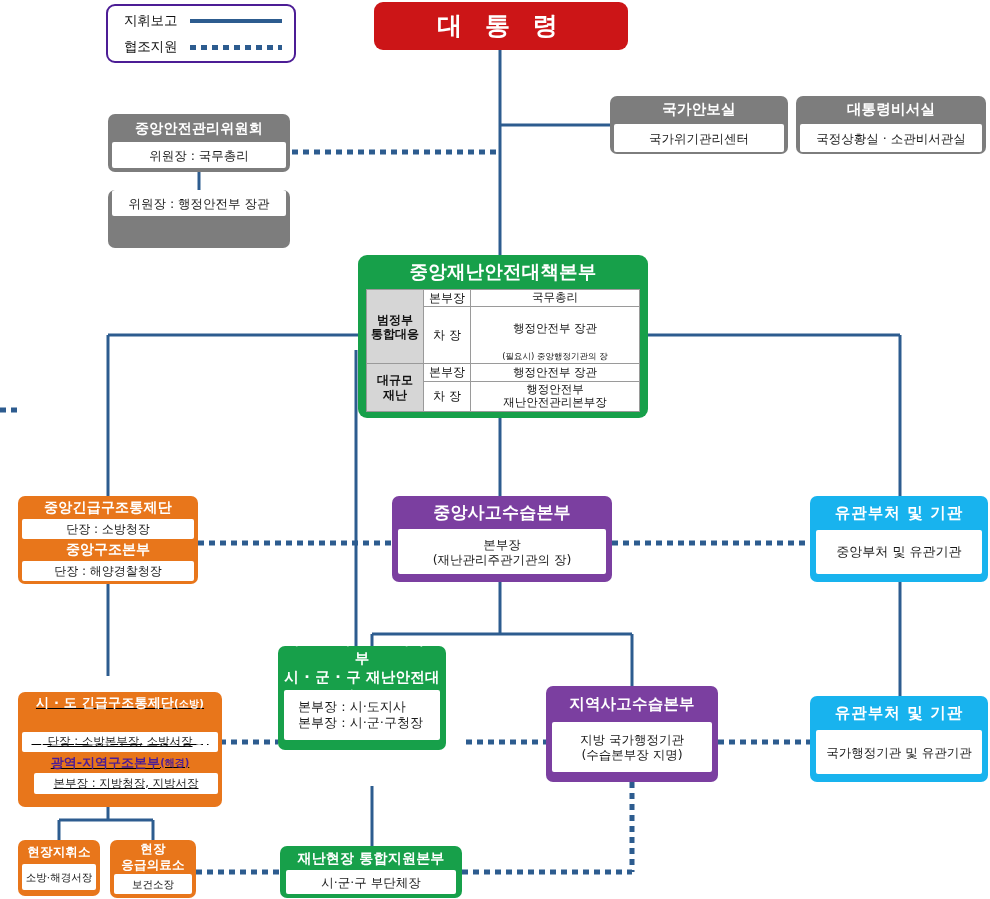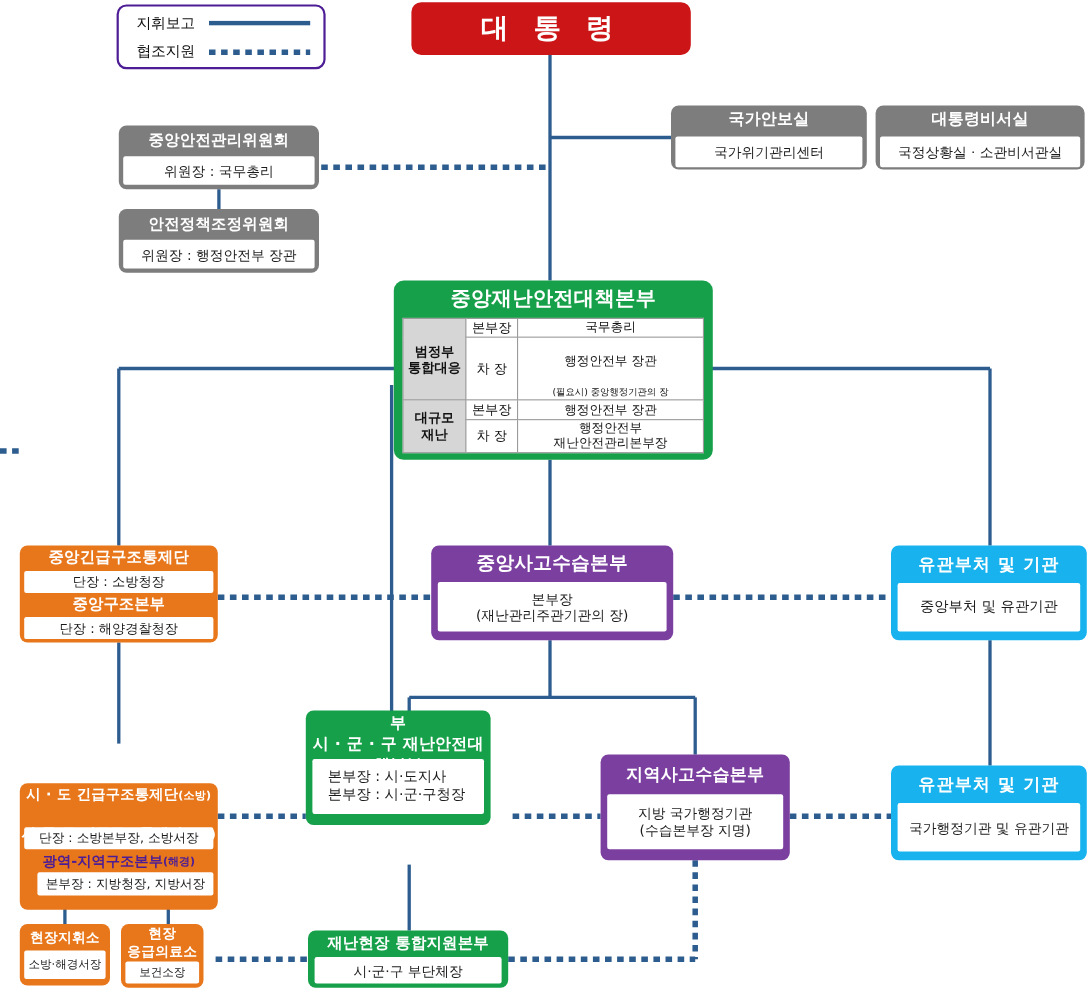--- a/index.html
+++ b/index.html
@@ -158,21 +158,21 @@
 
   #cenAcc{ left:392px; top:496px; width:220px; height:86px; }
   #cenAcc .hdr{ height:33px; font-size:17px; }
   #cenAcc .body{ height:45px; font-size:12.5px; margin:0 6px 6px 6px; }
 
   #relOrg1{ left:810px; top:496px; width:178px; height:86px; }
   #relOrg1 .hdr{ height:34px; font-size:15.5px; letter-spacing:1px;}
   #relOrg1 .body{ height:44px; font-size:13px; margin:0 6px 6px 6px; }
 
   
-  #localEmg{ left:18px; top:712px; width:180px; height:115px; }
+  #localEmg{ left:18px; top:692px; width:204px; height:115px;text-decoration:underline; }
   #localEmg .hdr{ height:40px; font-size:13px; line-height:1.35;}
   #localEmg .body{ height:20px; font-size:11.5px; margin:0 4px; }
   #localEmg .hdr2{ height:21px; font-size:13px; display:flex;align-items:center;justify-content:center;color:#4c1d95;font-weight:bold;}
   #localEmg .body2{ height:21px; font-size:11.5px; margin:0 4px 4px 16px; }
   #localEmg .sfx{ font-size:10px; }
 
   #localHQ{ left:278px; top:646px; width:168px; height:104px; }
   #localHQ .hdr{ height:44px; font-size:14.5px; line-height:1.3;}
   #localHQ .body{ height:50px; font-size:13px; margin:0 6px 6px 6px; text-align:left;padding-left:14px;justify-content:flex-start;}
 
@@ -182,21 +182,21 @@
 
   #relOrg2{ left:810px; top:696px; width:178px; height:86px; }
   #relOrg2 .hdr{ height:34px; font-size:15.5px; letter-spacing:1px;}
   #relOrg2 .body{ height:44px; font-size:12.5px; margin:0 6px 6px 6px; }
 
   
   #fieldCmd{ left:18px; top:840px; width:82px; height:56px; }
   #fieldCmd .hdr{ height:24px; font-size:12.5px; }
   #fieldCmd .body{ height:26px; font-size:10.5px; margin:0 4px 4px 4px; }
 
-  #fieldMed{ left:110px; top:840px; width:75px; height:58px; }
+  #fieldMed{ left:110px; top:840px; width:86px; height:58px; }
   #fieldMed .hdr{ height:34px; font-size:12.5px; line-height:1.25;}
   #fieldMed .body{ height:20px; font-size:10.5px; margin:0 4px 4px 4px; }
 
   #intSup{ left:280px; top:846px; width:182px; height:52px; }
   #intSup .hdr{ height:24px; font-size:14px; }
   #intSup .body{ height:24px; font-size:12.5px; margin:0 6px 4px 6px; }
 </style>
 </head>
 <body>
 
@@ -277,21 +277,20 @@
     <div class="hdr">대통령비서실</div>
     <div class="body">국정상황실 · 소관비서관실</div>
   </div>
 
   <div class="node t-gray" id="cenCom">
     <div class="hdr">중앙안전관리위원회</div>
     <div class="body">위원장 : 국무총리</div>
   </div>
 
   <div class="node t-gray" id="safePol">
-    <div class="hdr">안전정책조정위원회</div>
     <div class="body">위원장 : 행정안전부 장관</div>
   </div>
 
   <div class="node t-green" id="cdsch">
     <div class="hdr">중앙재난안전대책본부</div>
     <table>
       <tbody>
         <tr>
           <td class="cat" rowspan="2">범정부
 통합대응</td>

